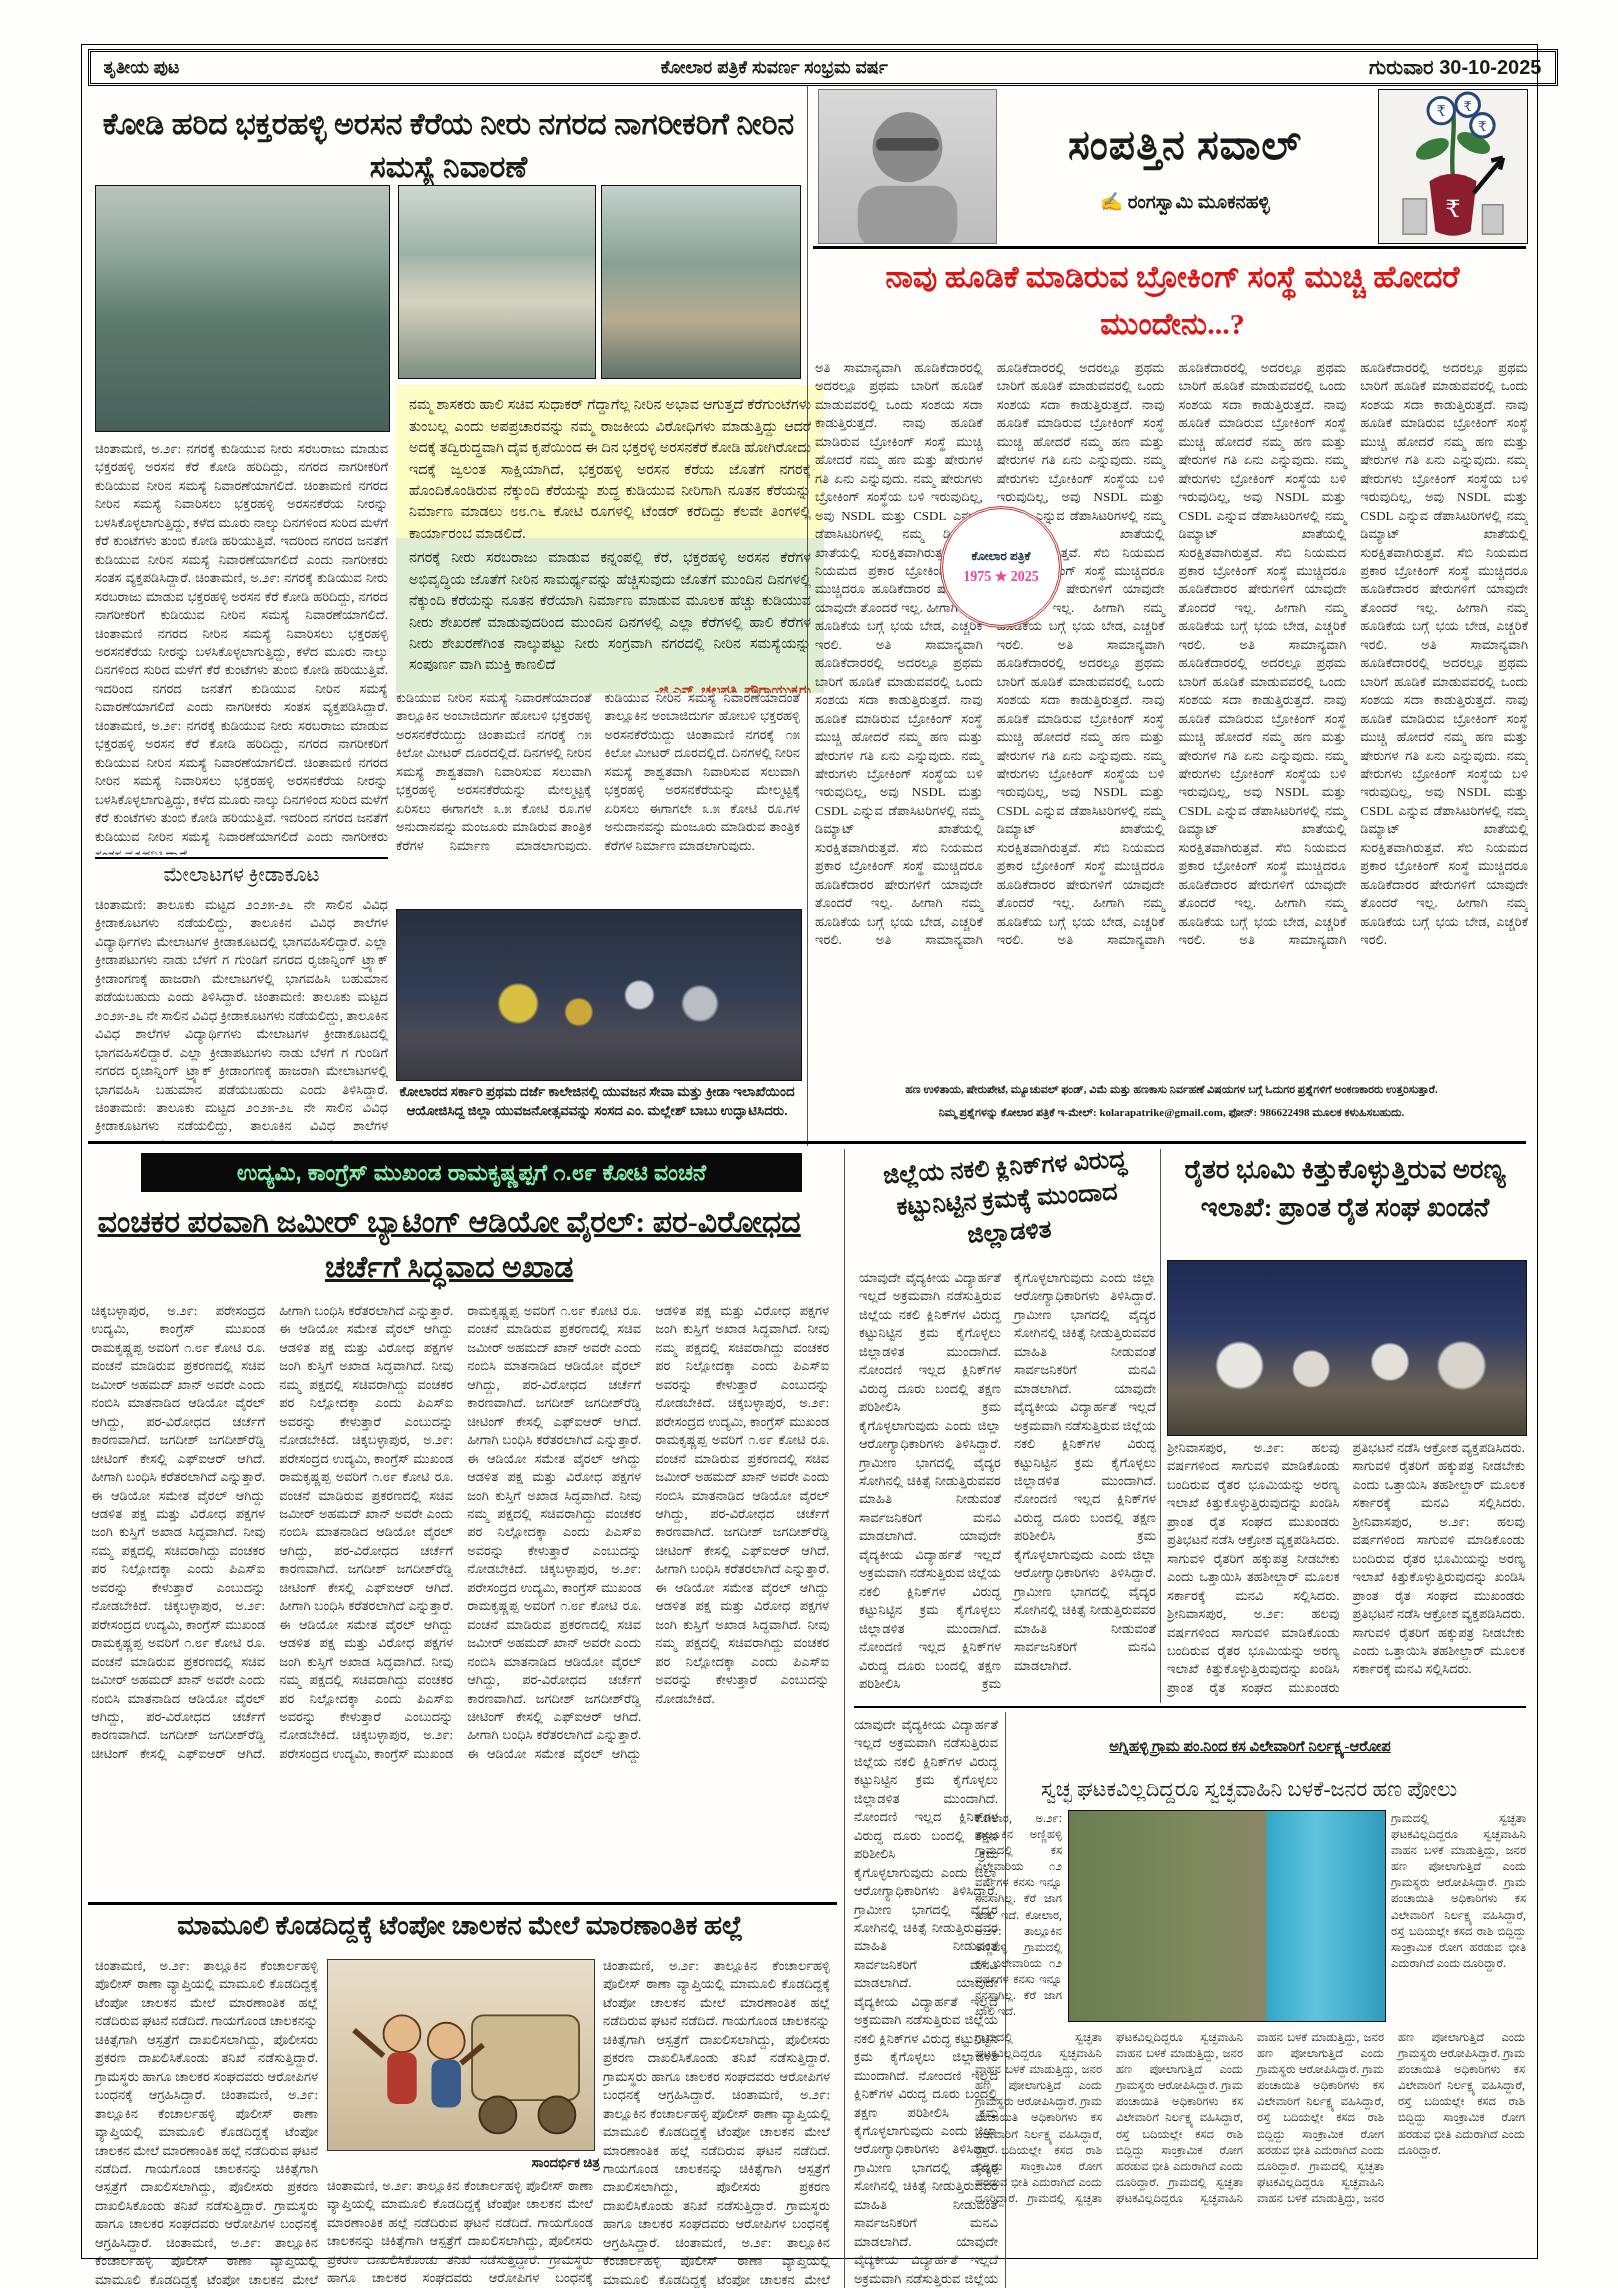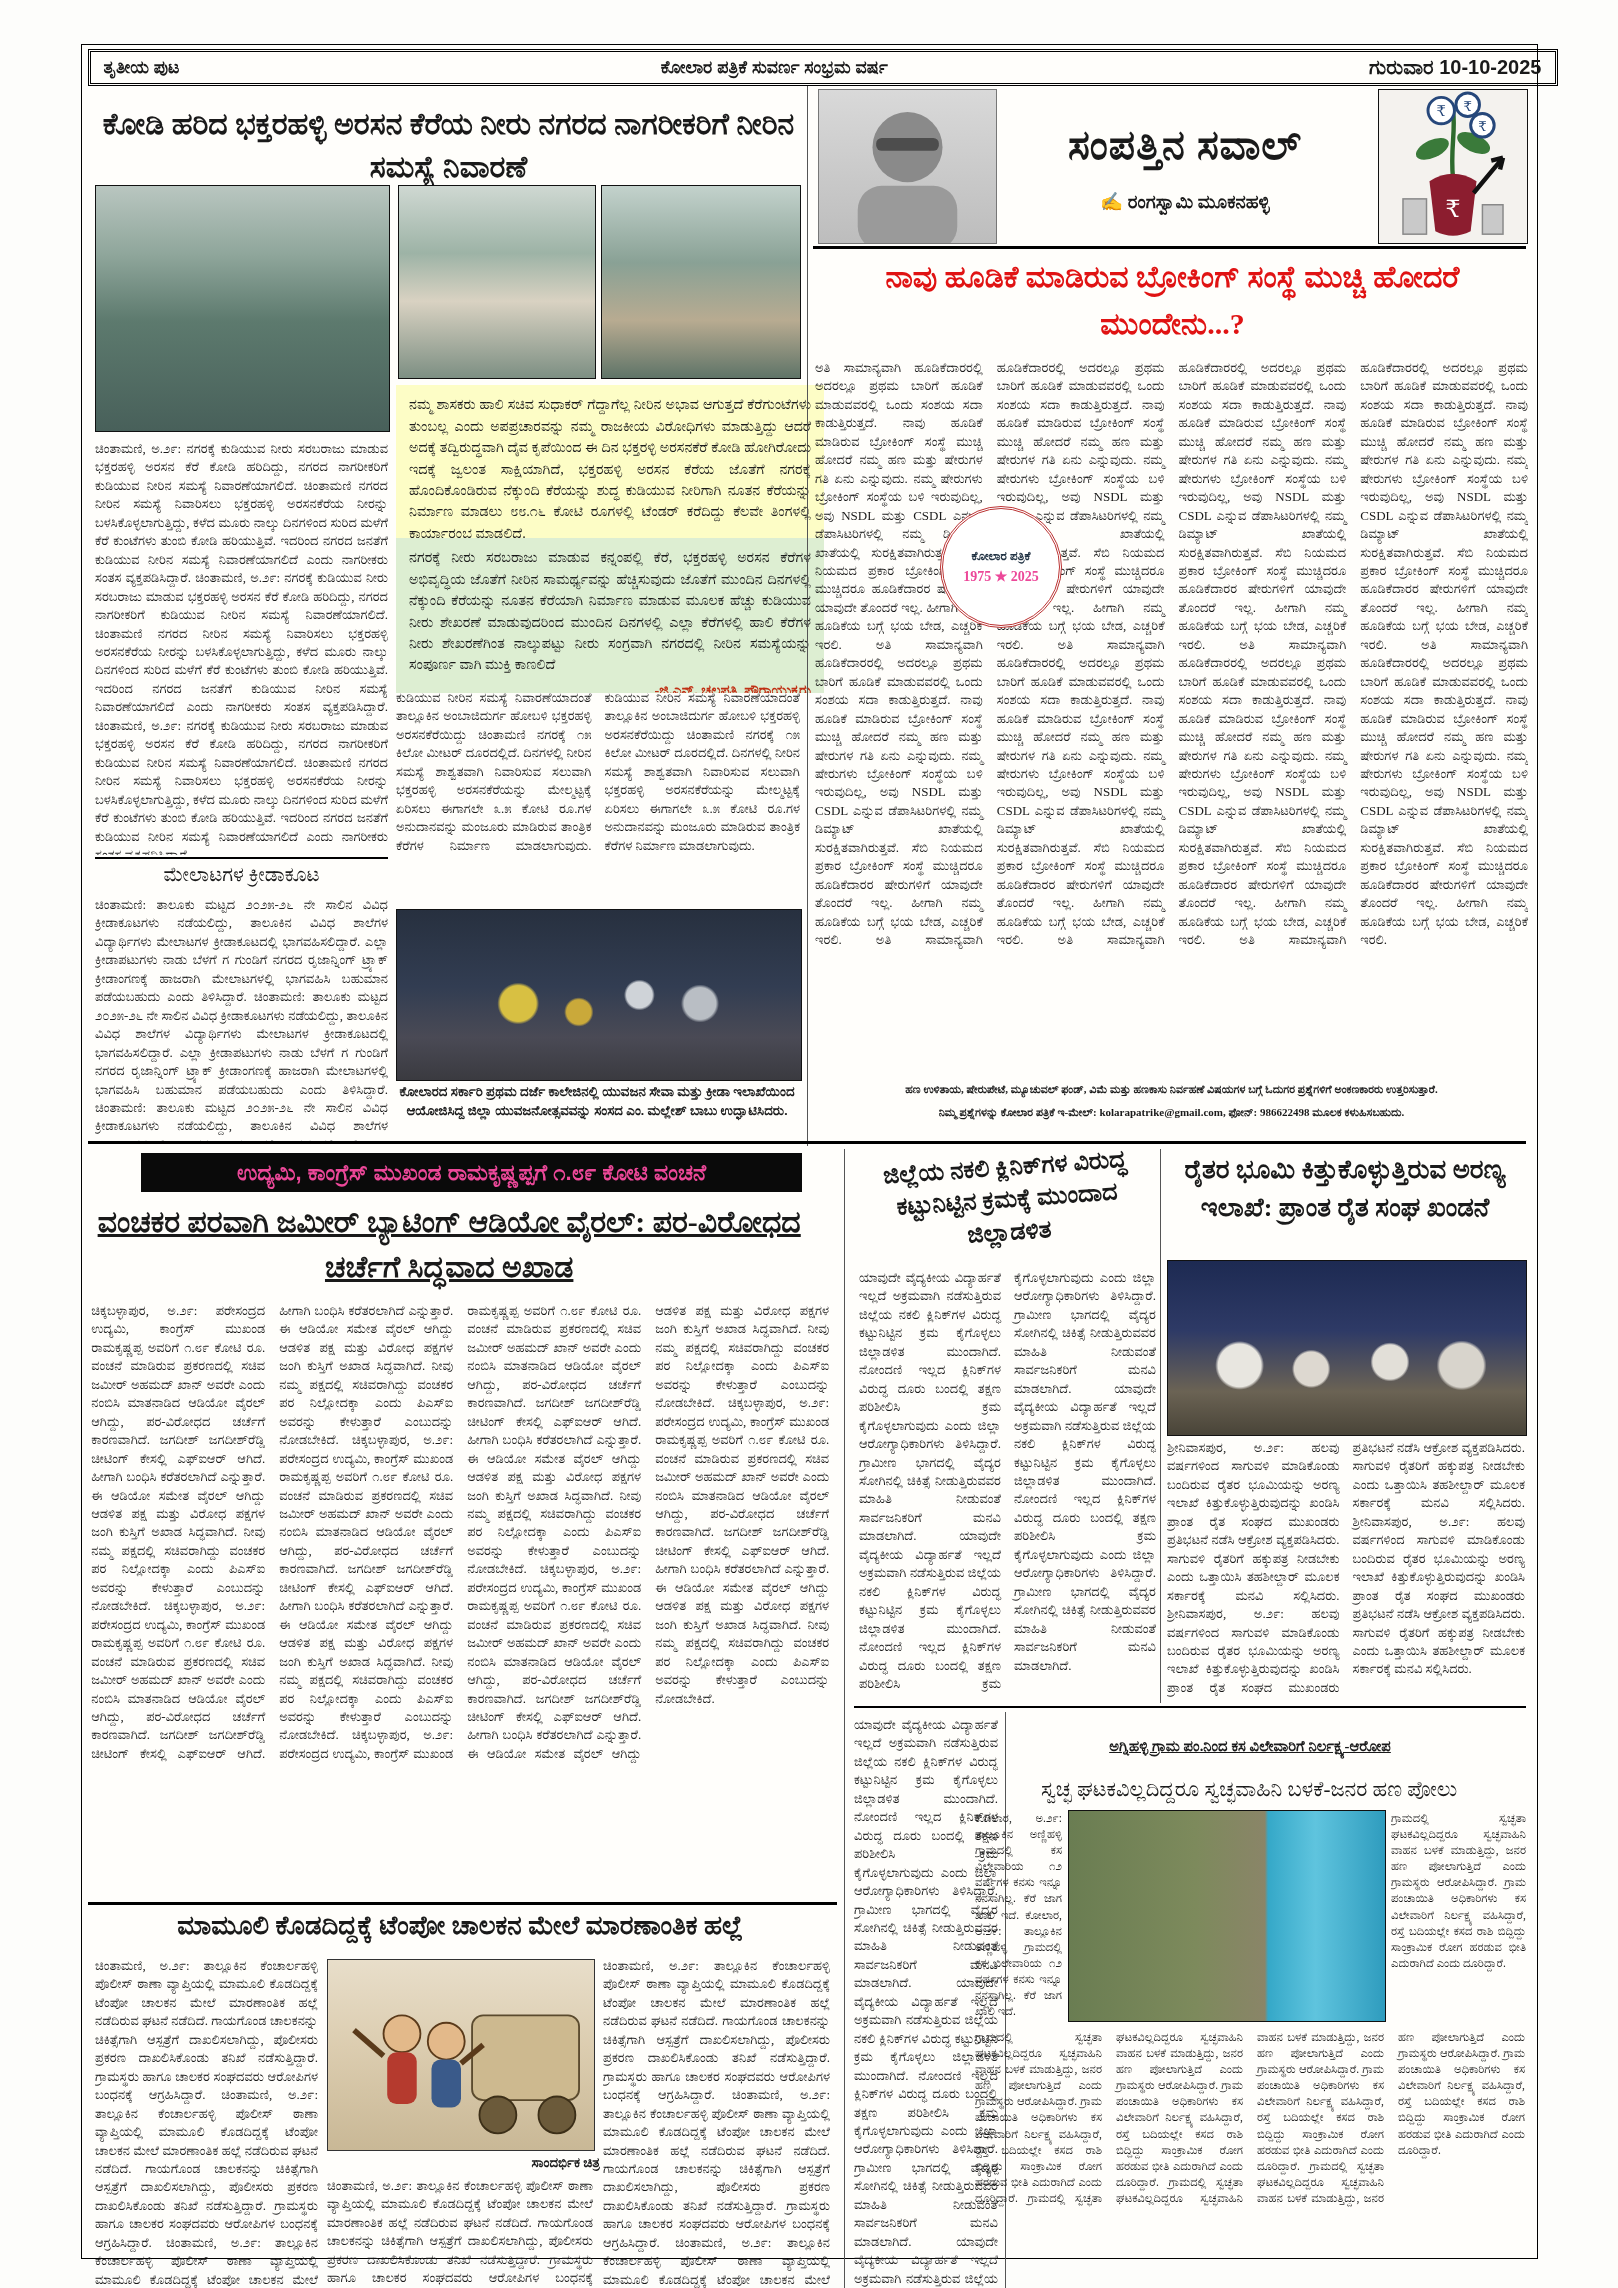--- a/index.html
+++ b/index.html
@@ -10,21 +10,21 @@
   .just{text-align:justify;}
   .ctr{text-align:center;}
   .sans{font-family:"Liberation Sans","DejaVu Sans",sans-serif;}
   
   .masthead{left:5.5px;top:3.7px;width:1438px;height:31px;border:3.7px double #000;display:flex;align-items:center;
             justify-content:space-between;padding:0 13px;font-size:17.5px;font-weight:bold;}
   .masthead .date{font-size:20px;}
   
   .lead-hl{left:13px;top:58px;width:707px;height:96px;font-size:30px;font-weight:bold;line-height:1.42;}
   .red-hl{left:736px;top:209px;width:709px;height:96px;font-size:30px;font-weight:bold;line-height:1.55;color:#e01313;}
-  .blackbar{left:59px;top:1108px;width:661px;height:39px;background:#0a0a0a;color:#ec4899;font-size:22px;
+  .blackbar{left:59px;top:1108px;width:661px;height:39px;background:#0a0a0a;color:#86efac;font-size:22px;
             font-weight:bold;line-height:39px;}
   .big-hl2{left:9.2px;top:1154px;width:716px;height:92px;font-size:30px;font-weight:bold;line-height:1.5;text-decoration:underline;}
   .tilt-hl{left:777px;top:1106px;width:297px;height:109px;font-size:24px;font-weight:bold;line-height:1.35;
            transform:rotate(-4deg);}
   .farm-hl{left:1082px;top:1106px;width:362px;height:102px;font-size:26px;font-weight:bold;line-height:1.45;}
   .tempo-hl{left:9.2px;top:1864px;width:738px;height:42px;font-size:26px;font-weight:bold;line-height:1.3;}
   .garb-sub{left:893px;top:1693px;width:550px;height:24px;font-size:14.8px;font-weight:bold;text-decoration:underline;}
   .garb-hl{left:890px;top:1718px;width:554px;height:39px;font-size:21px;font-weight:normal;line-height:1.4;margin-top:12px;}
   .subhead{font-size:20px;font-weight:normal;text-align:center;}
   
@@ -70,21 +70,21 @@
 </style>
 </head>
 <body>
 
 <div id="page">
   <div id="frame">
 
     <div class="abs masthead sans">
       <span>ತೃತೀಯ ಪುಟ</span>
       <span>ಕೋಲಾರ ಪತ್ರಿಕೆ  ಸುವರ್ಣ ಸಂಭ್ರಮ ವರ್ಷ</span>
-      <span class="date">ಗುರುವಾರ 10-10-2025</span>
+      <span class="date">ಗುರುವಾರ 30-10-2025</span>
     </div>
 
     <div class="abs lead-hl ctr">ಕೋಡಿ ಹರಿದ ಭಕ್ತರಹಳ್ಳಿ ಅರಸನ ಕೆರೆಯ ನೀರು ನಗರದ ನಾಗರೀಕರಿಗೆ ನೀರಿನ ಸಮಸ್ಯೆ ನಿವಾರಣೆ</div>
 
     <div class="abs photo lake1" style="left:13px;top:140px;width:293px;height:245px;"></div>
     <div class="abs photo lake2" style="left:316px;top:140px;width:196px;height:192px;"></div>
     <div class="abs photo lake3" style="left:519px;top:140px;width:198px;height:192px;"></div>
 
     <div class="abs body-txt just" style="left:13px;top:395px;width:293px;height:415px;">ಚಿಂತಾಮಣಿ, ಅ.೨೯: ನಗರಕ್ಕೆ ಕುಡಿಯುವ ನೀರು ಸರಬರಾಜು ಮಾಡುವ ಭಕ್ತರಹಳ್ಳಿ ಅರಸನ ಕೆರೆ ಕೋಡಿ ಹರಿದಿದ್ದು, ನಗರದ ನಾಗರೀಕರಿಗೆ ಕುಡಿಯುವ ನೀರಿನ ಸಮಸ್ಯೆ ನಿವಾರಣೆಯಾಗಲಿದೆ. ಚಿಂತಾಮಣಿ ನಗರದ ನೀರಿನ ಸಮಸ್ಯೆ ನಿವಾರಿಸಲು ಭಕ್ತರಹಳ್ಳಿ ಅರಸನಕೆರೆಯ ನೀರನ್ನು ಬಳಸಿಕೊಳ್ಳಲಾಗುತ್ತಿದ್ದು, ಕಳೆದ ಮೂರು ನಾಲ್ಕು ದಿನಗಳಿಂದ ಸುರಿದ ಮಳೆಗೆ ಕೆರೆ ಕುಂಟೆಗಳು ತುಂಬಿ ಕೋಡಿ ಹರಿಯುತ್ತಿವೆ. ಇದರಿಂದ ನಗರದ ಜನತೆಗೆ ಕುಡಿಯುವ ನೀರಿನ ಸಮಸ್ಯೆ ನಿವಾರಣೆಯಾಗಲಿದೆ ಎಂದು ನಾಗರೀಕರು ಸಂತಸ ವ್ಯಕ್ತಪಡಿಸಿದ್ದಾರೆ. ಚಿಂತಾಮಣಿ, ಅ.೨೯: ನಗರಕ್ಕೆ ಕುಡಿಯುವ ನೀರು ಸರಬರಾಜು ಮಾಡುವ ಭಕ್ತರಹಳ್ಳಿ ಅರಸನ ಕೆರೆ ಕೋಡಿ ಹರಿದಿದ್ದು, ನಗರದ ನಾಗರೀಕರಿಗೆ ಕುಡಿಯುವ ನೀರಿನ ಸಮಸ್ಯೆ ನಿವಾರಣೆಯಾಗಲಿದೆ. ಚಿಂತಾಮಣಿ ನಗರದ ನೀರಿನ ಸಮಸ್ಯೆ ನಿವಾರಿಸಲು ಭಕ್ತರಹಳ್ಳಿ ಅರಸನಕೆರೆಯ ನೀರನ್ನು ಬಳಸಿಕೊಳ್ಳಲಾಗುತ್ತಿದ್ದು, ಕಳೆದ ಮೂರು ನಾಲ್ಕು ದಿನಗಳಿಂದ ಸುರಿದ ಮಳೆಗೆ ಕೆರೆ ಕುಂಟೆಗಳು ತುಂಬಿ ಕೋಡಿ ಹರಿಯುತ್ತಿವೆ. ಇದರಿಂದ ನಗರದ ಜನತೆಗೆ ಕುಡಿಯುವ ನೀರಿನ ಸಮಸ್ಯೆ ನಿವಾರಣೆಯಾಗಲಿದೆ ಎಂದು ನಾಗರೀಕರು ಸಂತಸ ವ್ಯಕ್ತಪಡಿಸಿದ್ದಾರೆ. ಚಿಂತಾಮಣಿ, ಅ.೨೯: ನಗರಕ್ಕೆ ಕುಡಿಯುವ ನೀರು ಸರಬರಾಜು ಮಾಡುವ ಭಕ್ತರಹಳ್ಳಿ ಅರಸನ ಕೆರೆ ಕೋಡಿ ಹರಿದಿದ್ದು, ನಗರದ ನಾಗರೀಕರಿಗೆ ಕುಡಿಯುವ ನೀರಿನ ಸಮಸ್ಯೆ ನಿವಾರಣೆಯಾಗಲಿದೆ. ಚಿಂತಾಮಣಿ ನಗರದ ನೀರಿನ ಸಮಸ್ಯೆ ನಿವಾರಿಸಲು ಭಕ್ತರಹಳ್ಳಿ ಅರಸನಕೆರೆಯ ನೀರನ್ನು ಬಳಸಿಕೊಳ್ಳಲಾಗುತ್ತಿದ್ದು, ಕಳೆದ ಮೂರು ನಾಲ್ಕು ದಿನಗಳಿಂದ ಸುರಿದ ಮಳೆಗೆ ಕೆರೆ ಕುಂಟೆಗಳು ತುಂಬಿ ಕೋಡಿ ಹರಿಯುತ್ತಿವೆ. ಇದರಿಂದ ನಗರದ ಜನತೆಗೆ ಕುಡಿಯುವ ನೀರಿನ ಸಮಸ್ಯೆ ನಿವಾರಣೆಯಾಗಲಿದೆ ಎಂದು ನಾಗರೀಕರು ಸಂತಸ ವ್ಯಕ್ತಪಡಿಸಿದ್ದಾರೆ.</div>
 

